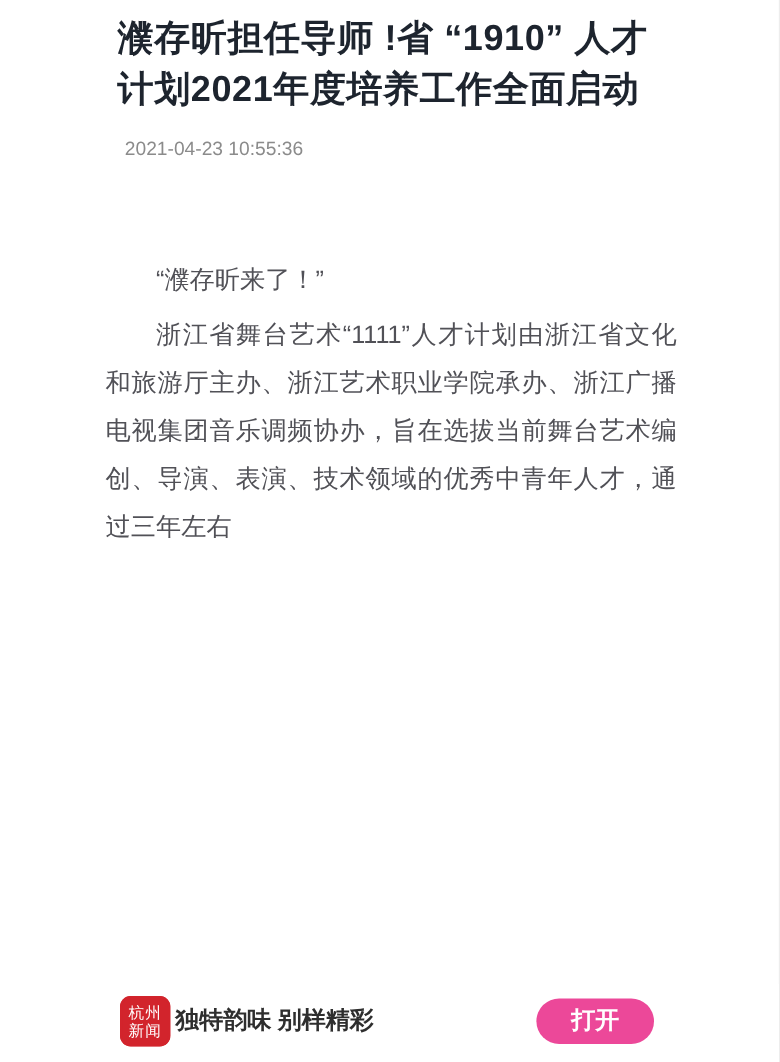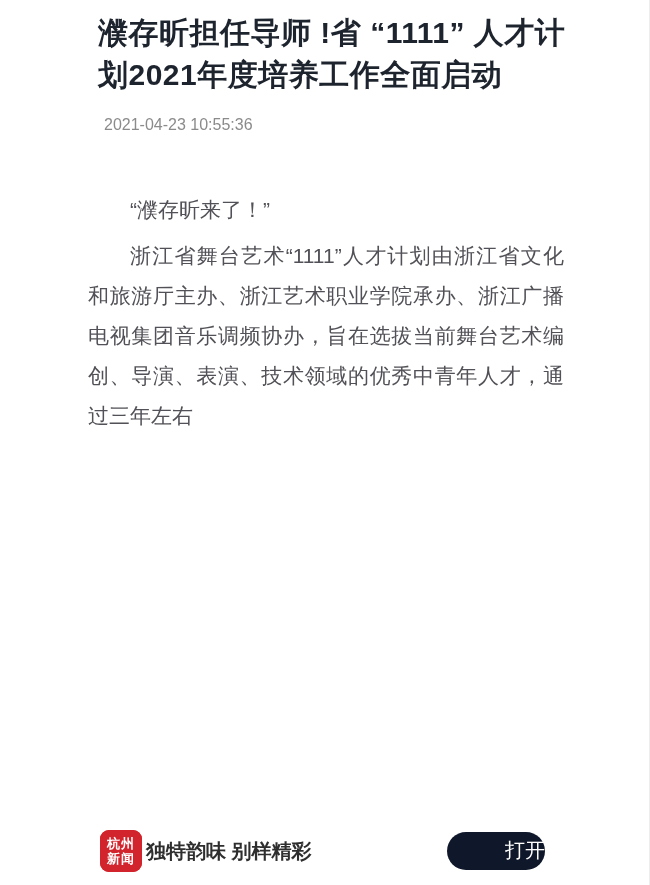--- a/index.html
+++ b/index.html
@@ -28,21 +28,21 @@
     font-weight: bold;
     color: #1d242e;
     letter-spacing: 0.5px;
   }
   .timestamp {
     margin: 20px 0 0 16px;
     font-size: 16px;
     color: #8b8b8b;
   }
   .article-body {
-    margin-top: 56px;
+    margin-top: 80px;
     width: 476px;
     font-size: 21px;
     line-height: 40px;
     color: #515157;
   }
   .article-body p {
     margin: 0 0 6px 0;
     text-indent: 2em;
     text-align: justify;
   }
@@ -61,21 +61,21 @@
   .app-logo {
     width: 42px;
     height: 42px;
     border-radius: 9px;
     background: #d2242c;
     color: #ffffff;
     display: flex;
     flex-direction: column;
     align-items: center;
     justify-content: center;
-    font-weight: bold;
+    font-weight: normal;
     font-size: 13px;
     line-height: 15px;
     flex: 0 0 auto;
     box-shadow: inset 0 0 0 2px #d2242c;
   }
   .app-logo span {
     display: block;
     letter-spacing: 1px;
   }
   .bar-text {
@@ -96,37 +96,36 @@
     line-height: 17px;
     margin-top: 2px;
     white-space: nowrap;
   }
   .open-btn {
     flex: 0 0 auto;
     width: 98px;
     height: 38px;
     border: none;
     border-radius: 19px;
-    background: #0f172a;
+    background: #ec4899;
     color: #ffffff;
     font-size: 20px;
-    font-weight: normal;
+    font-weight: bold;
     font-family: "Liberation Sans", sans-serif;
     cursor: pointer;
     padding: 0;
-    text-align: right;
   }
 </style>
 </head>
 <body>
 
 <div class="viewport">
 
   <div class="content">
-    <h1 class="article-title">濮存昕担任导师 !省 “1111” 人才计划2021年度培养工作全面启动</h1>
+    <h1 class="article-title">濮存昕担任导师 !省 “1910” 人才计划2021年度培养工作全面启动</h1>
 
     <div class="timestamp">2021-04-23 10:55:36</div>
 
     <div class="article-body">
       <p>“濮存昕来了！”</p>
       <p>浙江省舞台艺术“1111”人才计划由浙江省文化和旅游厅主办、浙江艺术职业学院承办、浙江广播电视集团音乐调频协办，旨在选拔当前舞台艺术编创、导演、表演、技术领域的优秀中青年人才，通过三年左右</p>
     </div>
   </div>
 
   <div class="footer-bar">

